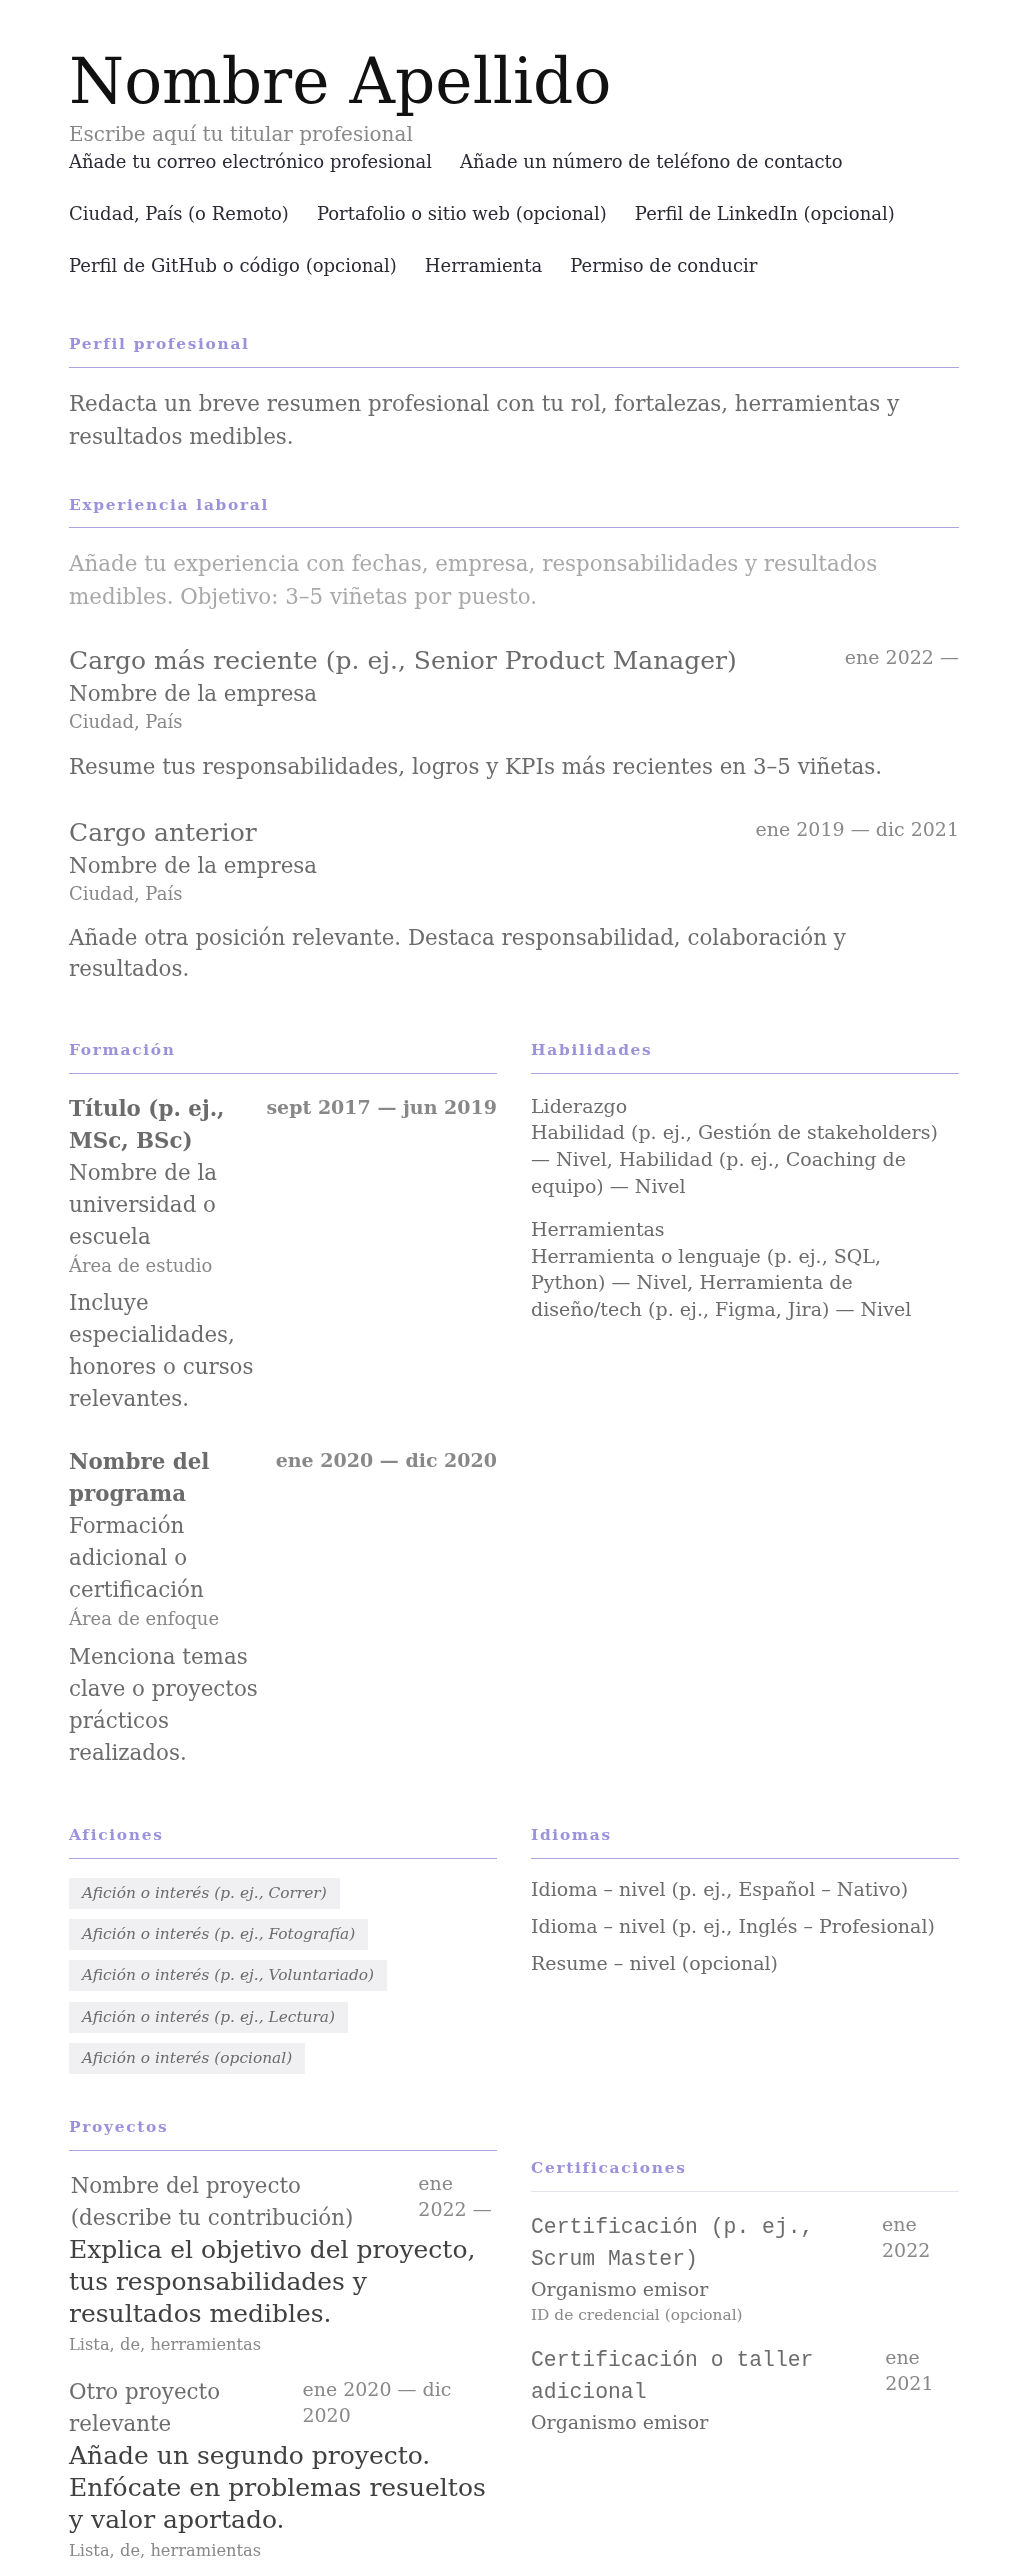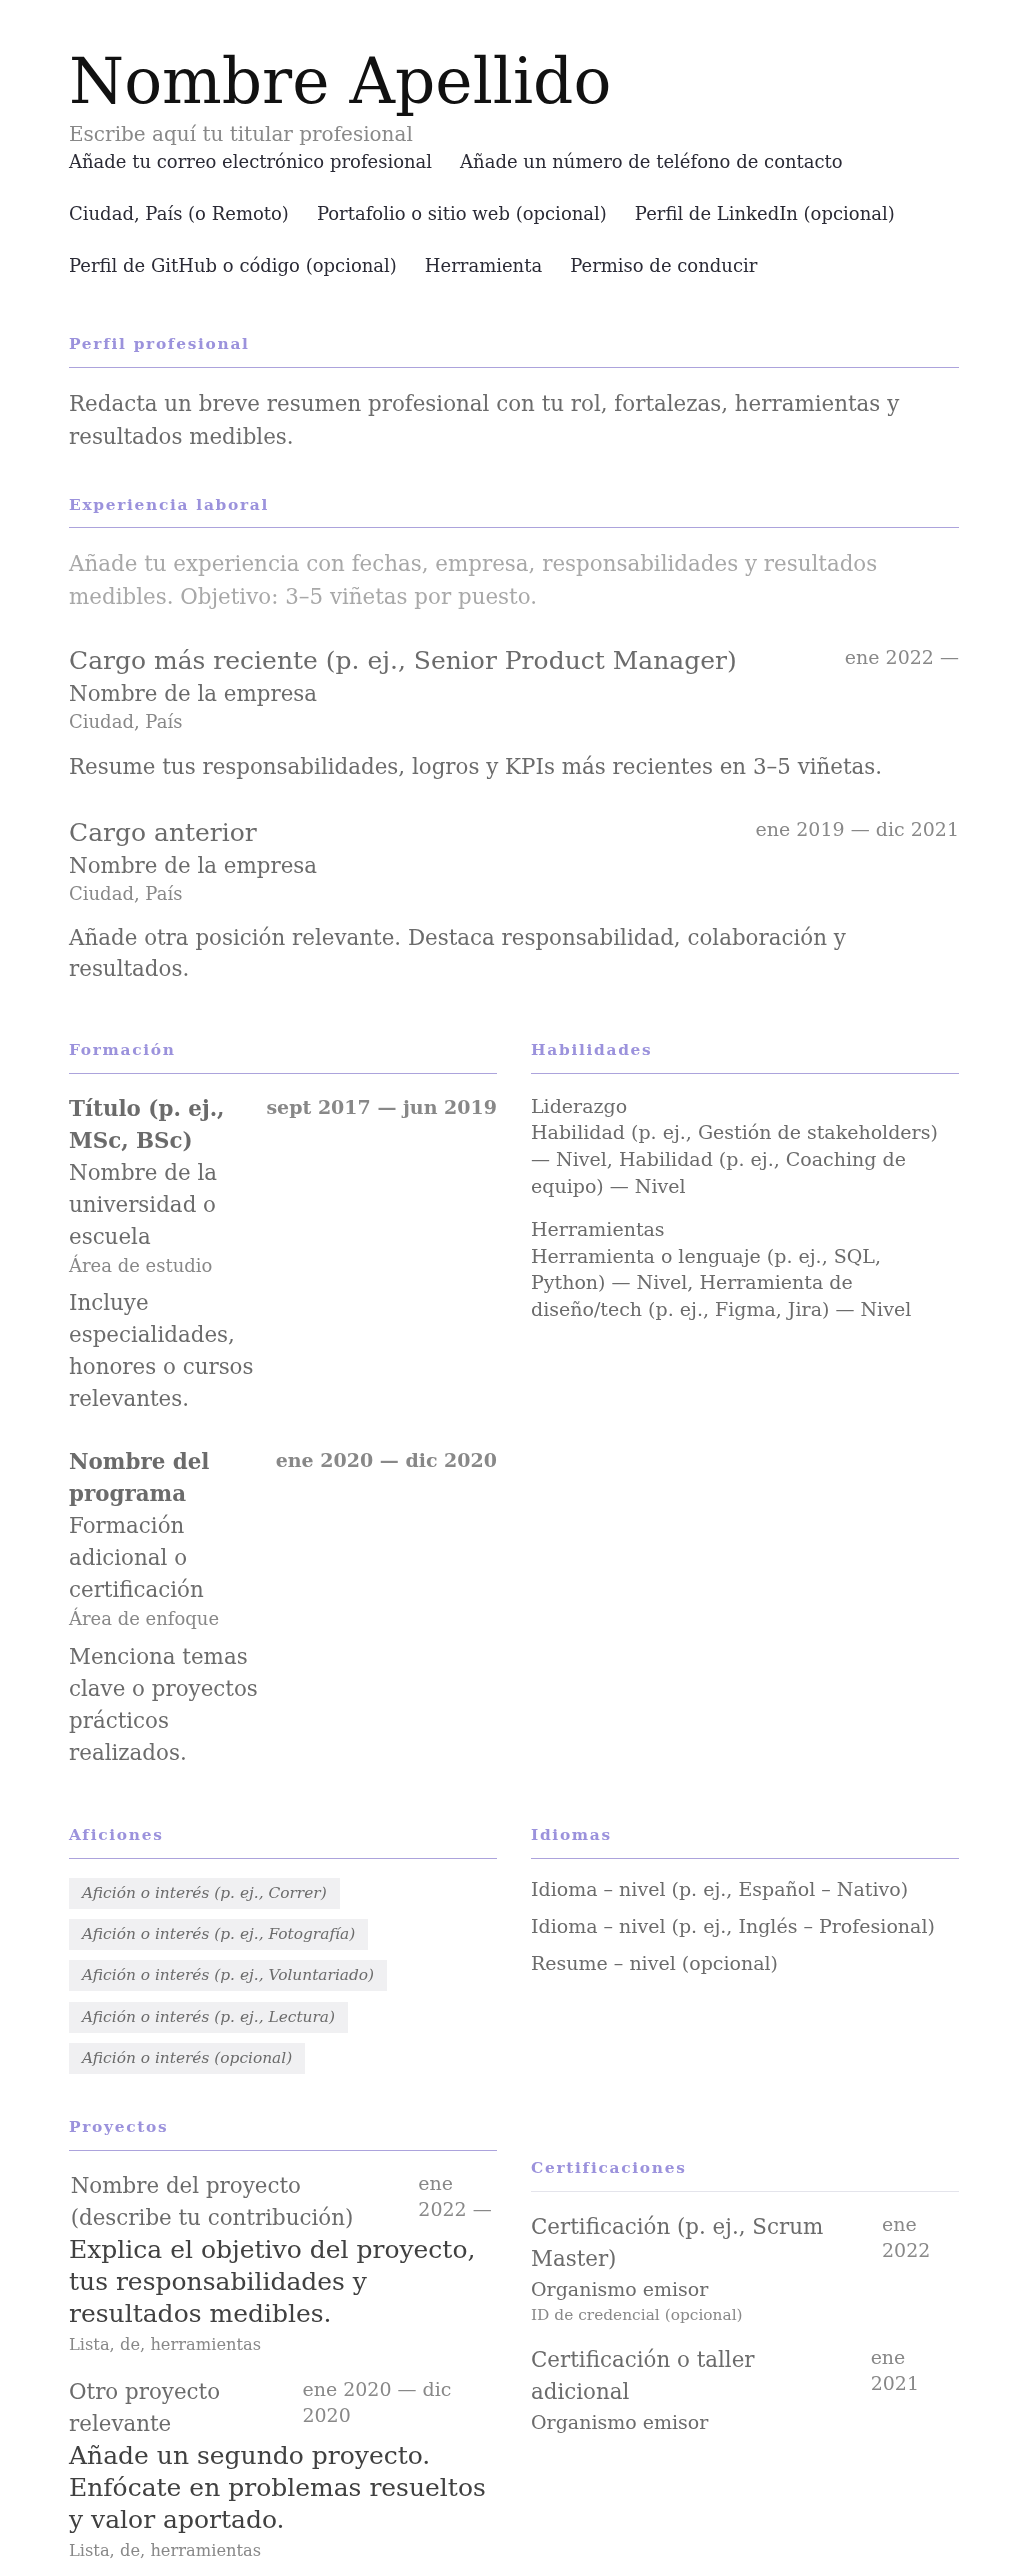--- a/index.html
+++ b/index.html
@@ -106,21 +106,21 @@
 
   .proj { margin-bottom: 17px; }
   .proj-head { display: flex; justify-content: center; align-items: flex-start; }
   .proj-title { font-size: 21.4px; line-height: 32px; color: #6b6b6b; }
   .proj-date { font-size: 19px; line-height: 26.6px; color: #888888; margin-left: 13.7px; }
   .proj-desc { font-size: 25px; line-height: 32px; color: #404040; }
   .proj-tools { font-size: 16.3px; line-height: 29px; color: #888888; }
 
   .cert { margin-bottom: 17px; }
   .cert-head { display: flex; justify-content: space-between; align-items: flex-start; }
-  .cert-title { font-size: 21.4px; line-height: 32px; color: #6b6b6b; }
+  .cert-title { font-size: 21.4px; line-height: 32px; color: #6b6b6b; font-family: Liberation Mono, monospace; }
   .cert-date { font-size: 19px; line-height: 26px; color: #888888; margin-left: 13.7px; }
   .cert-org { font-size: 19px; line-height: 28px; color: #6b6b6b; }
   .cert-id { font-size: 15.4px; line-height: 24px; color: #888888; }
 </style>
 </head>
 <body>
 
 <div class="page">
 
   <header>

